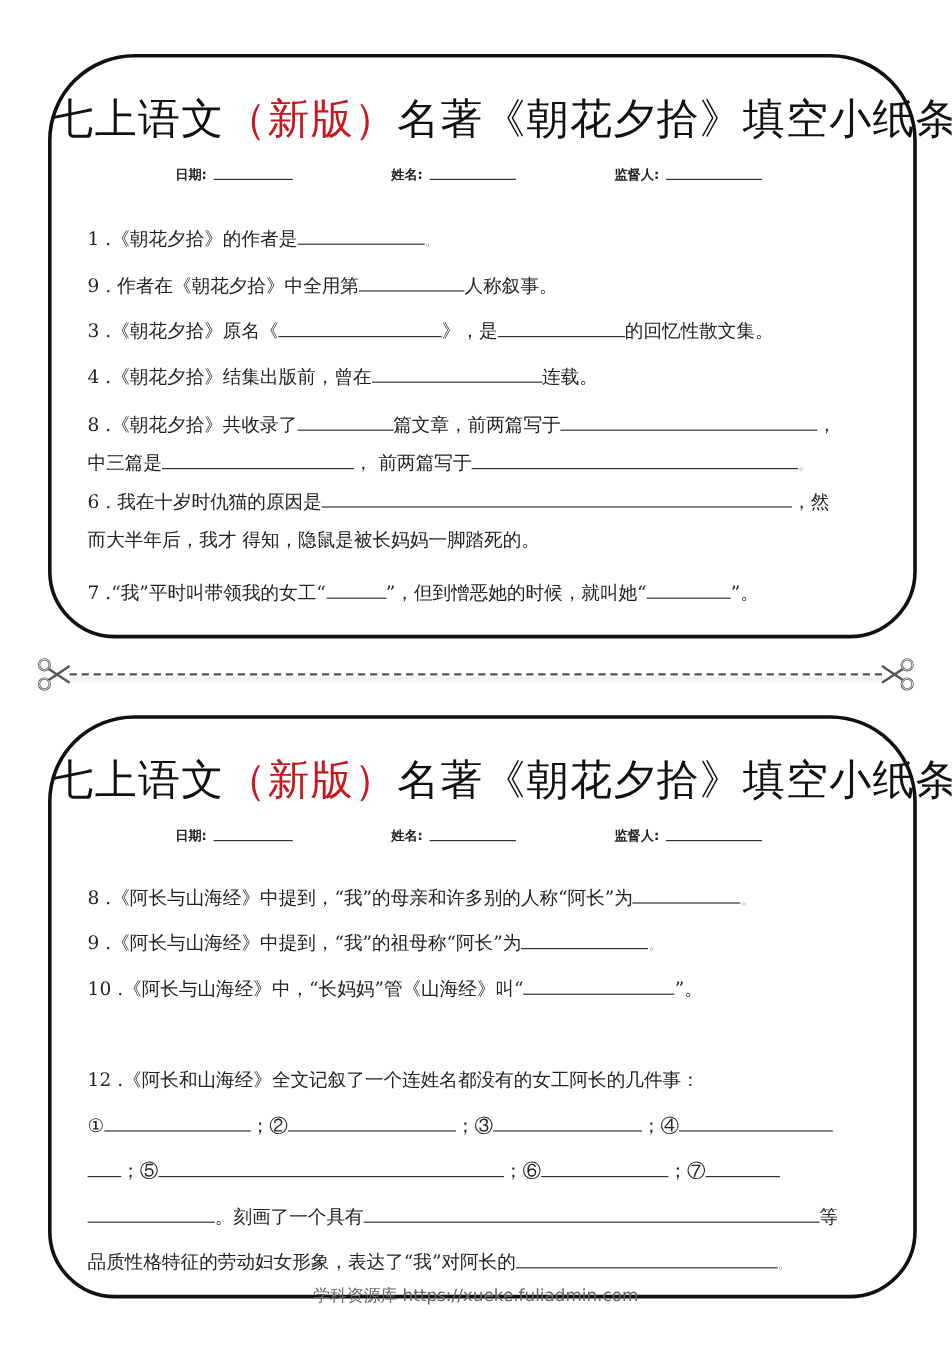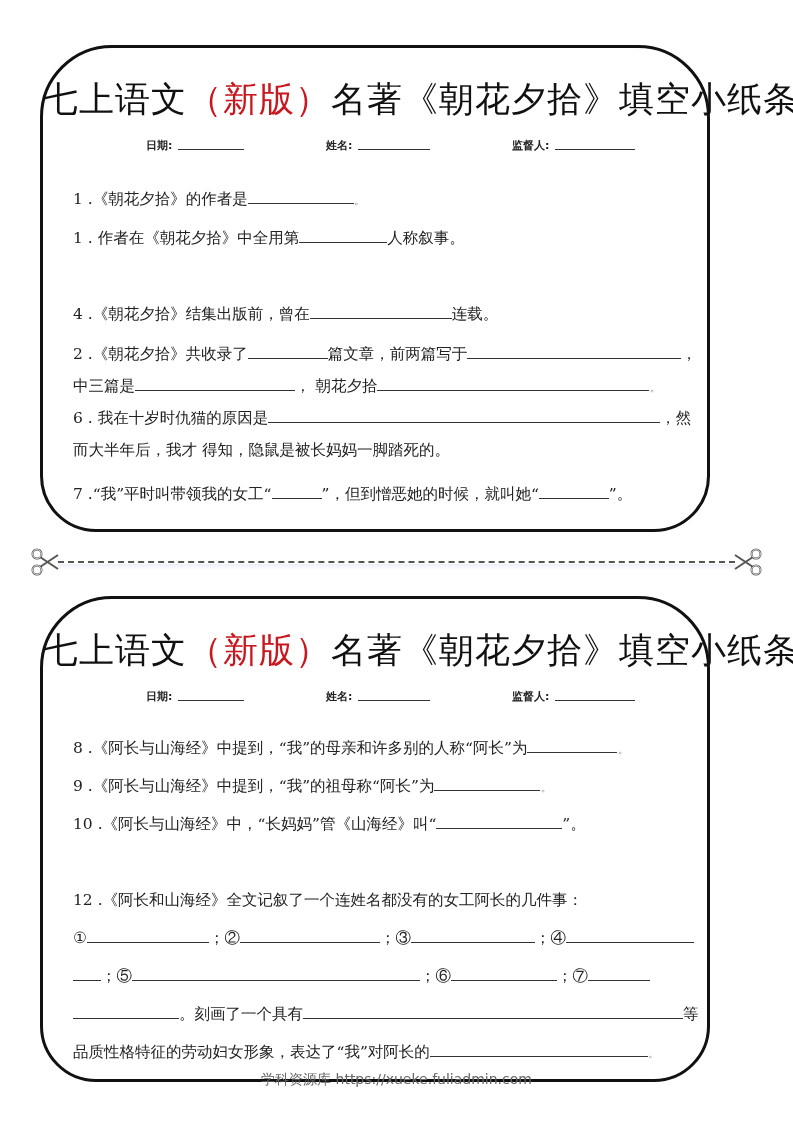--- a/index.html
+++ b/index.html
@@ -1,18 +1,18 @@
 <!DOCTYPE html>
 <html><head>
 <meta charset="utf-8">
 <style>
   html, body { margin:0; padding:0; background:#ffffff; }
   body { width:793px; height:1122px; position:relative; overflow:hidden;
          font-family:"DejaVu Serif", "Liberation Serif", serif; color:#222; }
-  .card { position:absolute; left:40px; width:670px; border:3px solid #111;
+  .card { position:absolute; left:40px; width:724px; border:3px solid #111;
           border-radius:72px 72px 56px 56px; box-sizing:border-box; background:#fff; }
   .card-top { top:45px; height:487px; }
   .card-bottom { top:596px; height:486px; }
   .title { position:absolute; left:0; right:0; top:28px; text-align:center;
            font-size:35px; letter-spacing:1px; color:#111; white-space:nowrap; }
   .title .red { color:#c8171e; }
   .meta { position:absolute; top:90px; left:0; right:0; font-family:"DejaVu Sans", sans-serif;
           font-size:11px; font-weight:bold; color:#222; }
   .meta .f { position:absolute; display:flex; }
   .meta .line { display:inline-block; border-bottom:1px solid #333; height:11px; margin-left:6px; }
@@ -48,28 +48,31 @@
     <div class="f" style="left:469px">
         <span>监督人:</span>
         <span class="line" style="width:80px"></span>
       </div>
   </div>
 
   <div class="q" style="top:135px">
     <span>1 .《朝花夕拾》的作者是</span><span class="blank" style="width:106px"></span><span class="dot">。</span>
   </div>
   <div class="q" style="top:174px">
-    <span>1 .  作者在《朝花夕拾》中全用第</span><span class="blank" style="width:88px"></span><span>人称叙事。</span>
+    <span>9 .  作者在《朝花夕拾》中全用第</span><span class="blank" style="width:88px"></span><span>人称叙事。</span>
+  </div>
+  <div class="q" style="top:212px">
+    <span>3 .《朝花夕拾》原名《</span><span class="blank" style="width:136px"></span><span>》，是</span><span class="blank" style="width:106px"></span><span>的回忆性散文集。</span>
   </div>
   <div class="q" style="top:250px">
     <span>4 .《朝花夕拾》结集出版前，曾在</span><span class="blank" style="width:142px"></span><span>连载。</span>
   </div>
   <div class="q" style="top:290px">
-    <span>2 .《朝花夕拾》共收录了</span><span class="blank" style="width:80px"></span><span>篇文章，前两篇写于</span><span class="blank" style="width:214px"></span><span>，</span><br>
-    <span>中三篇是</span><span class="blank" style="width:160px"></span><span>，  朝花夕拾</span><span class="blank" style="width:272px"></span><span class="dot">。</span>
+    <span>8 .《朝花夕拾》共收录了</span><span class="blank" style="width:80px"></span><span>篇文章，前两篇写于</span><span class="blank" style="width:214px"></span><span>，</span><br>
+    <span>中三篇是</span><span class="blank" style="width:160px"></span><span>，  前两篇写于</span><span class="blank" style="width:272px"></span><span class="dot">。</span>
   </div>
   <div class="q" style="top:354px">
     <span>6 . 我在十岁时仇猫的原因是</span><span class="blank" style="width:392px"></span><span>，然</span><br>
     <span>而大半年后，我才 得知，隐鼠是被长妈妈一脚踏死的。</span>
   </div>
   <div class="q" style="top:430px">
     <span>7 .“我”平时叫带领我的女工“</span><span class="blank" style="width:50px"></span><span>”，但到憎恶她的时候，就叫她“</span><span class="blank" style="width:70px"></span><span>”。</span>
   </div>
 </div>
 

